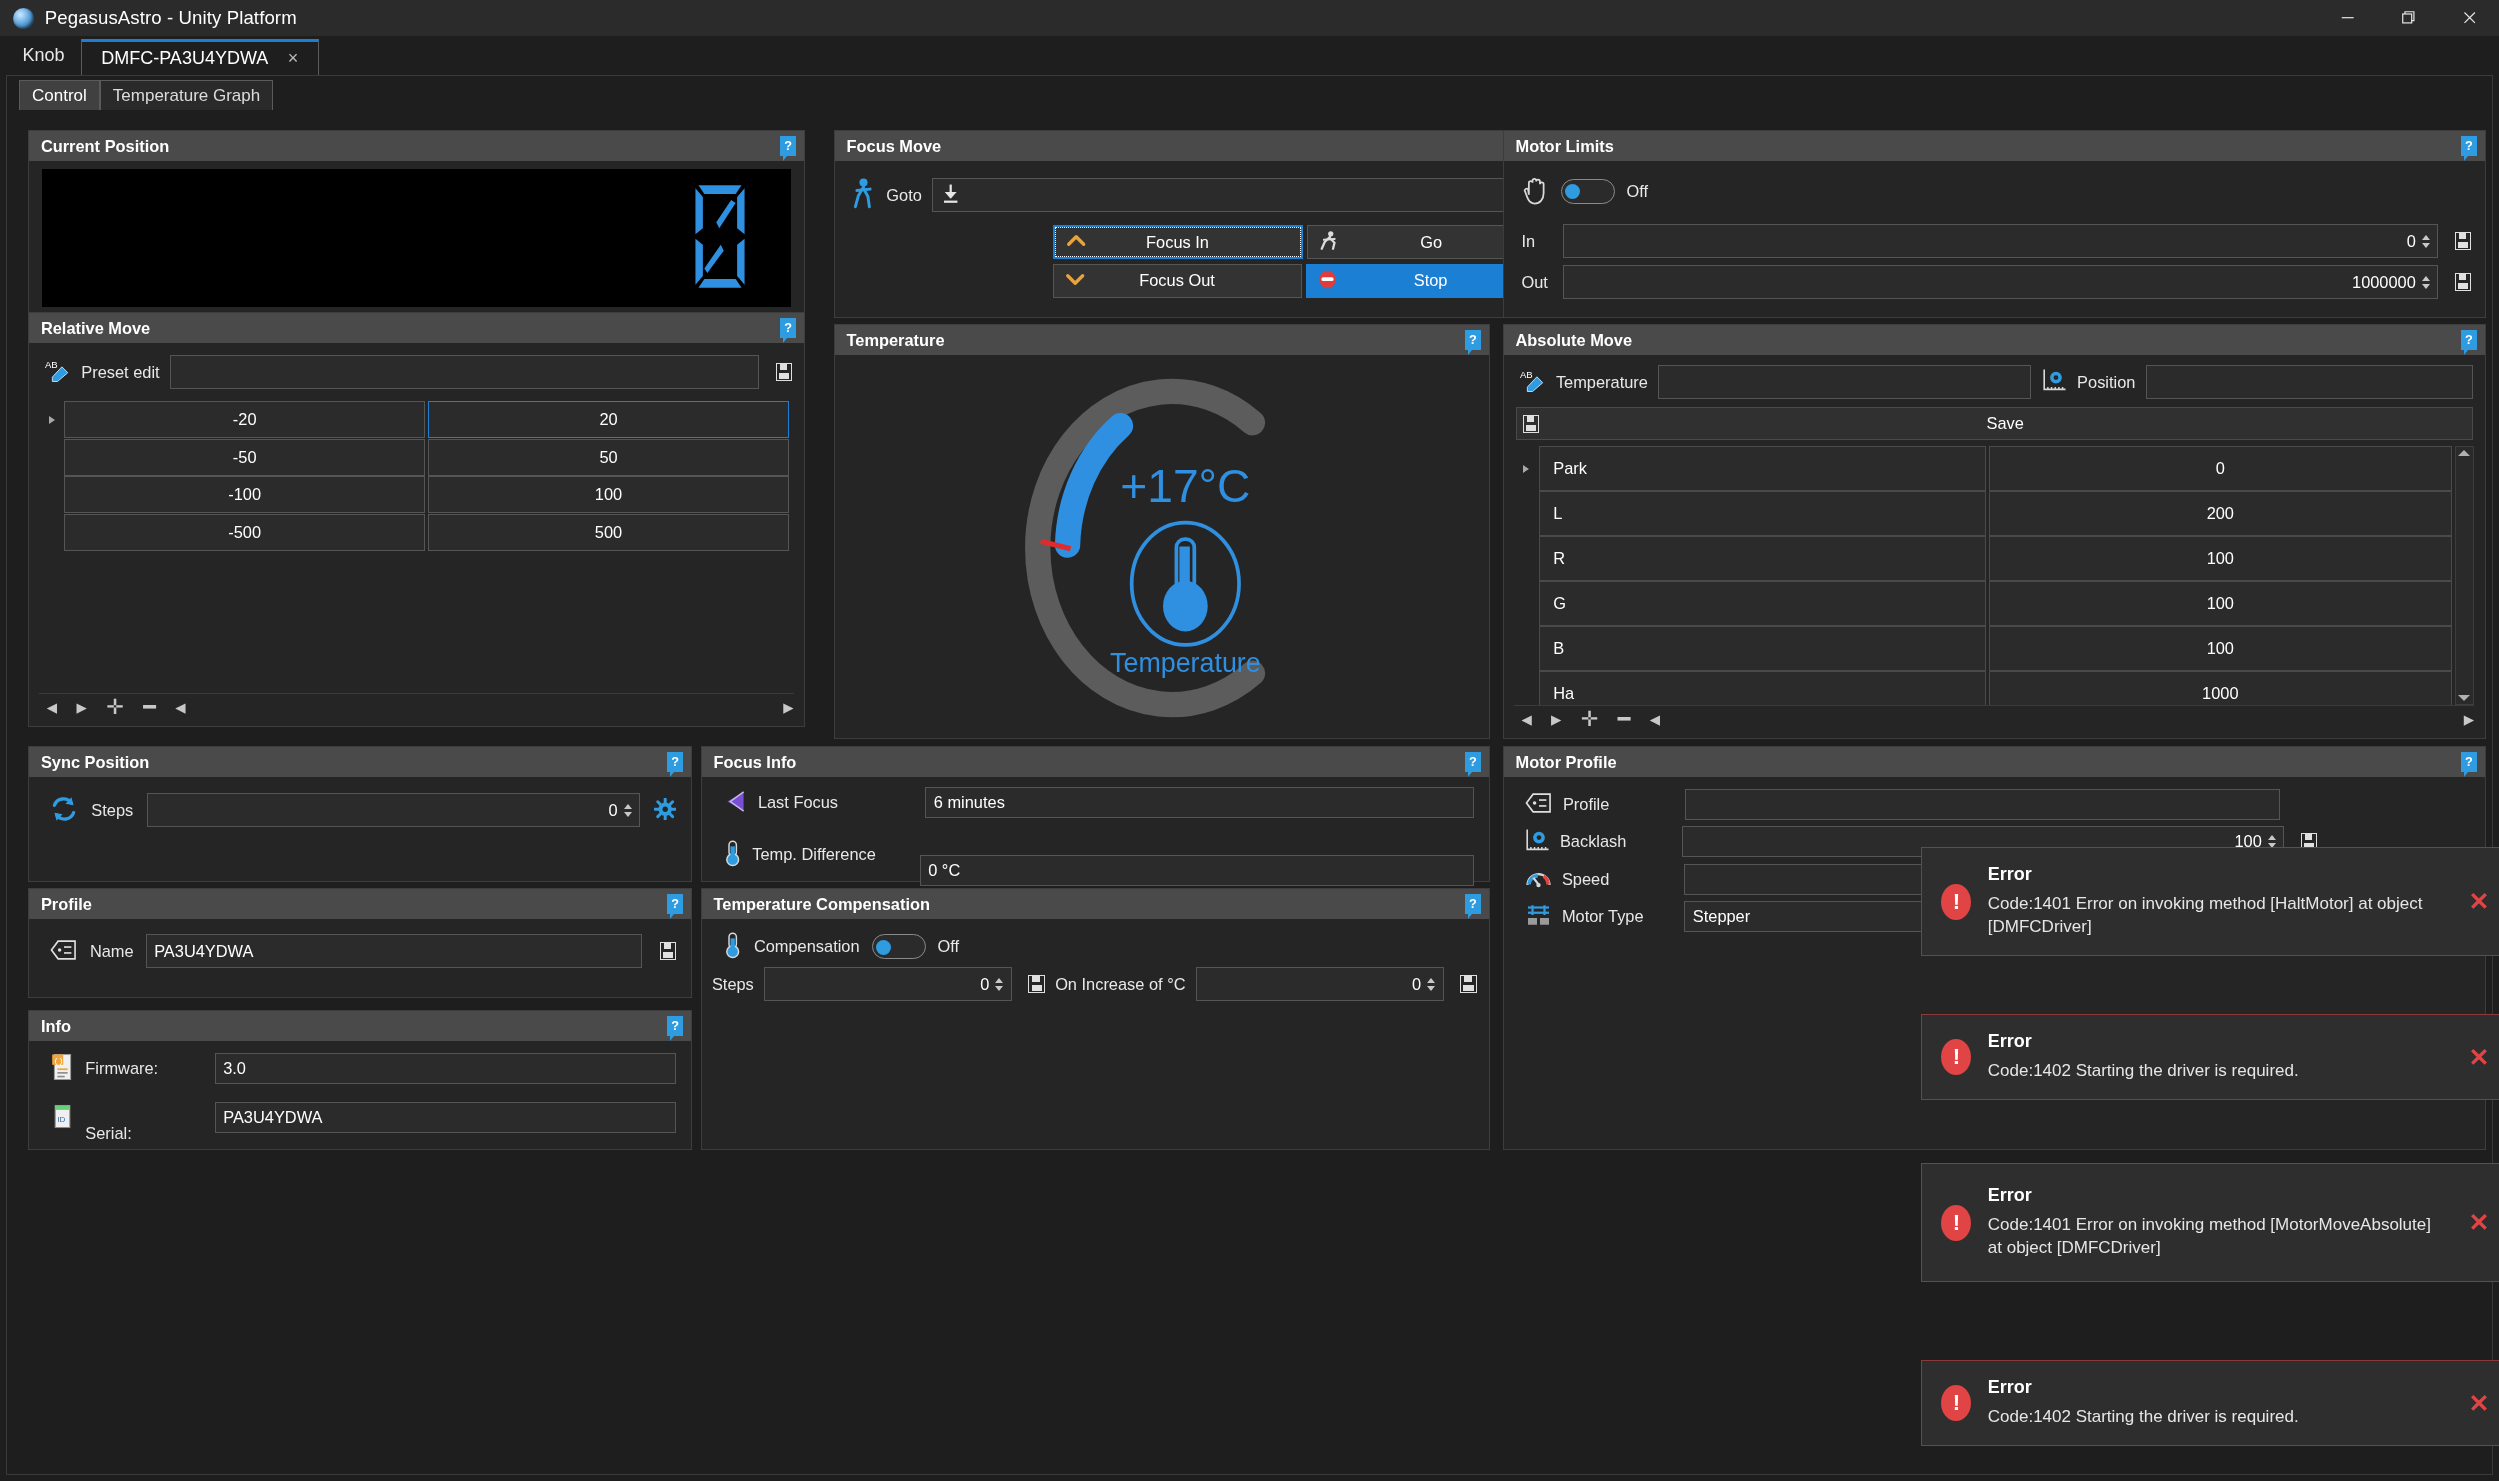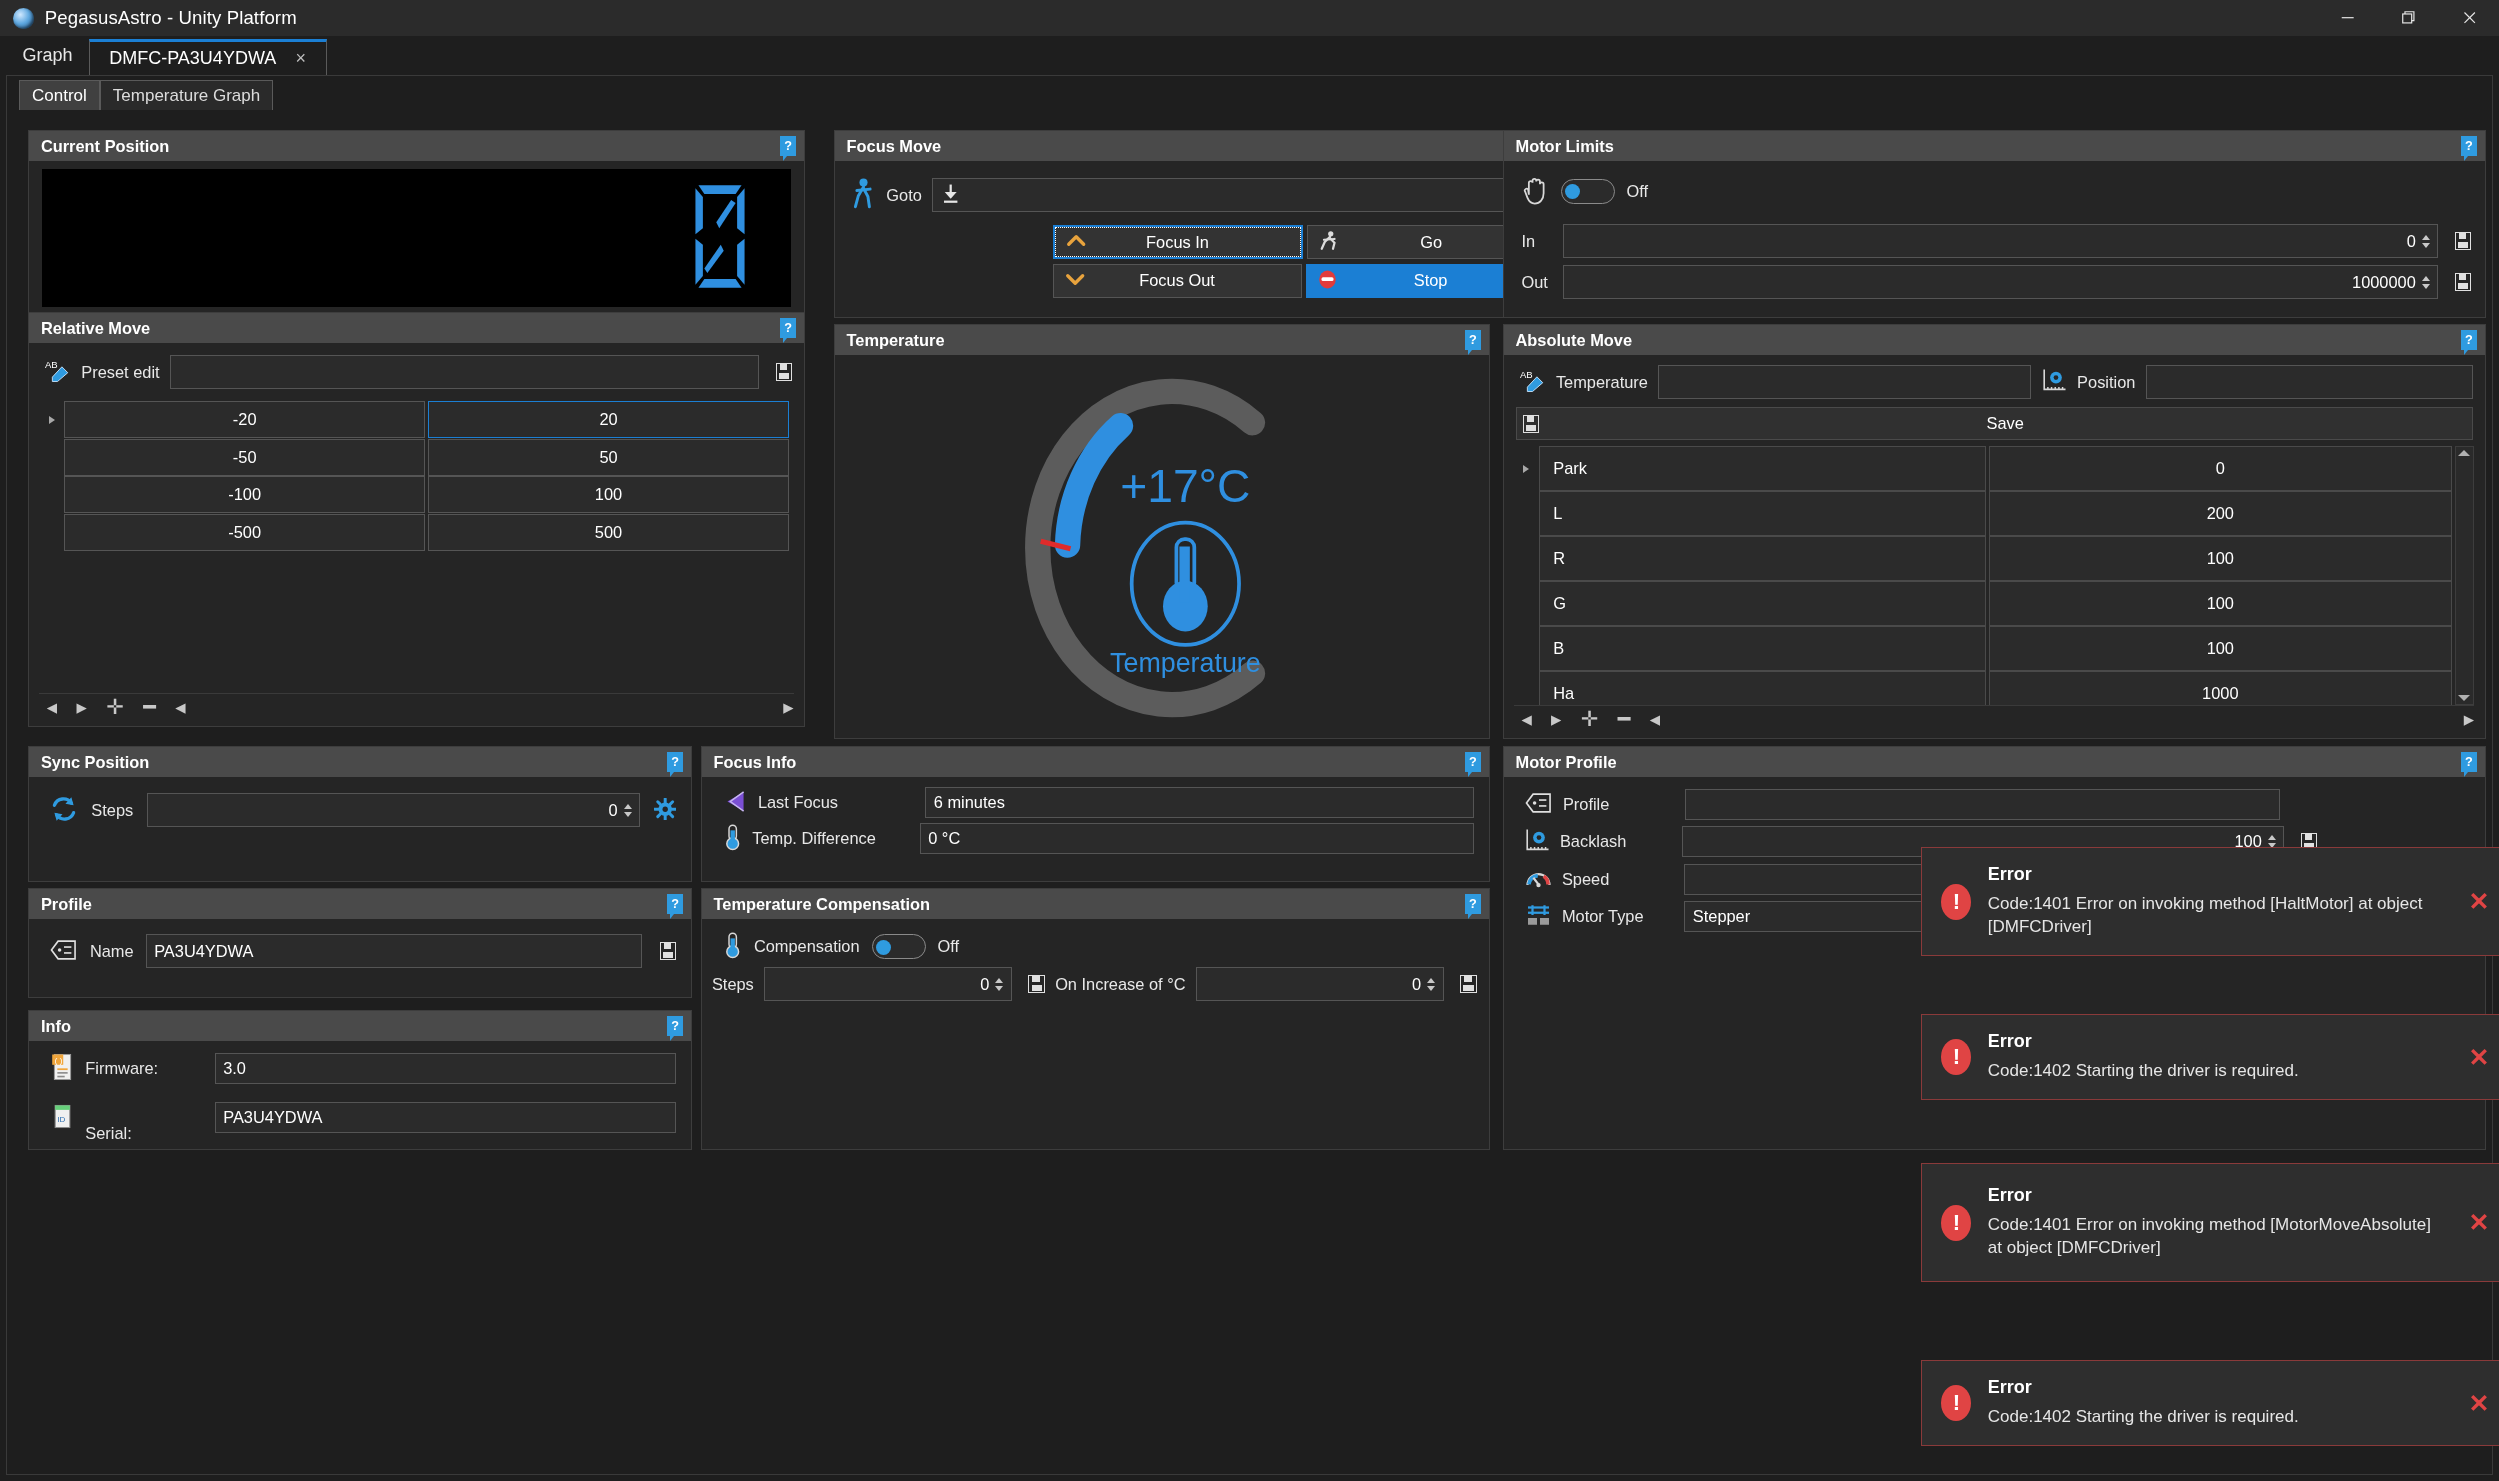--- a/index.html
+++ b/index.html
@@ -171,21 +171,21 @@
     <div class="win-btn close">
       <svg width="19.4" height="19.4" viewBox="0 0 26 26">
         <line x1="6" y1="6" x2="20" y2="20" stroke="#e6e6e6" stroke-width="1.6"></line>
         <line x1="20" y1="6" x2="6" y2="20" stroke="#e6e6e6" stroke-width="1.6"></line>
       </svg>
     </div>
   </div>
 </div>
 
 <div class="tabstrip">
-  <div class="menu-btn">Graph</div>
+  <div class="menu-btn">Knob</div>
   <div class="doc-tab">
     <span>DMFC-PA3U4YDWA</span>
     <span class="x">×</span>
   </div>
 </div>
 
 <div class="client">
 
   <div class="inner-tabs">
     <div class="itab active">
@@ -643,21 +643,21 @@
         </div>
         <div style="position:absolute;left:21px;top:46px;right:15px;display:flex;align-items:center;gap:10.4px;">
           <span>
             <svg width="19.4" height="28" viewBox="0 0 26 38">
               <rect x="8" y="3" width="10" height="20" rx="5" fill="none" stroke="#d8d8d8" stroke-width="2"></rect>
               <circle cx="13" cy="28" r="8" fill="#2f9be0" stroke="#d8d8d8" stroke-width="2"></circle>
               <rect x="10" y="10" width="6" height="18" fill="#2f9be0"></rect>
             </svg>
           </span>
           <span class="lbl" style="width:157px;">Temp. Difference</span>
-          <div class="field" style="flex:1;height:31px;">
+          <div class="field" style="flex:1;height:31px;margin-top:32px;">
             <span>0 °C</span>
           </div>
         </div>
       </div>
     </div>
 
     <div class="panel" style="left:686px;top:767px;width:789px;height:262px;">
       <div class="panel-head">
         <span class="panel-title">Temperature Compensation</span>
         <span class="help-icon">?</span>

